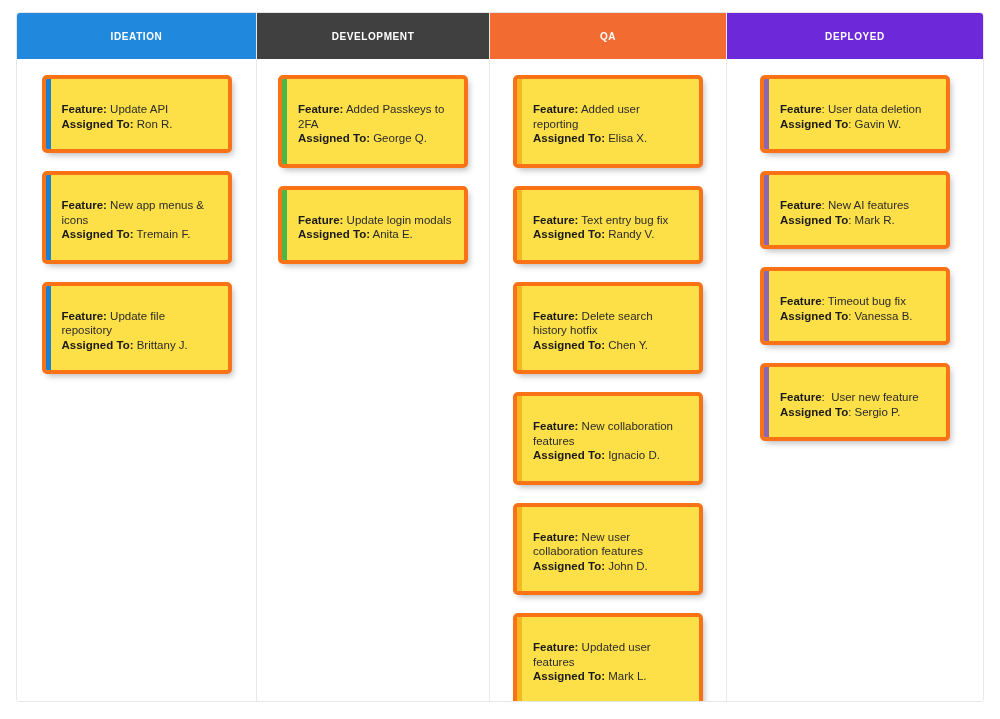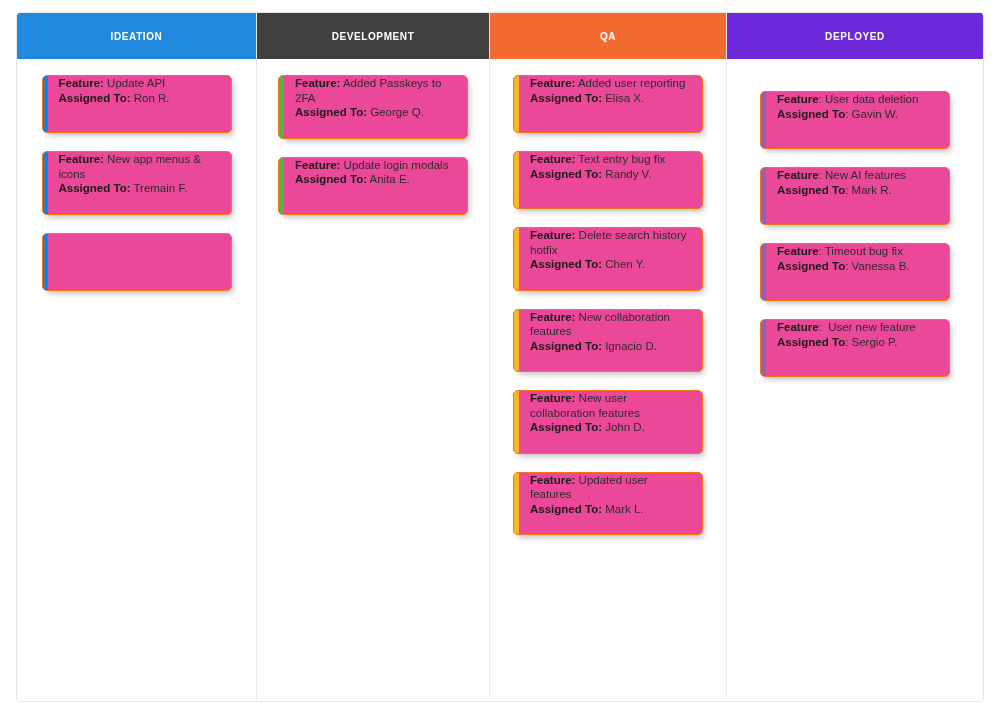--- a/index.html
+++ b/index.html
@@ -63,26 +63,26 @@
     flex: 1 1 auto;
     padding: 16px 10px 10px 10px;
     box-sizing: border-box;
   }
 
   .card {
     position: relative;
     box-sizing: border-box;
     width: 190px;
     margin: 0 auto 18px auto;
-    background: #ec4899;
-    border: 1px solid #f97316;
+    background: #fde047;
+    border: 4px solid #f97316;
     border-radius: 5px;
     box-shadow: 3px 4px 6px -2px rgba(0,0,0,0.28);
     overflow: hidden;
-    padding: 0 12px 18px 16px;
+    padding: 23px 12px 18px 16px;
     min-height: 48px;
   }
   .card:last-child { margin-bottom: 0; }
 
   .card-stripe {
     position: absolute;
     left: 0;
     top: 0;
     bottom: 0;
     width: 5px;
@@ -94,21 +94,21 @@
     color: #2b2b2b;
     word-wrap: break-word;
   }
   .card-text .lbl { font-weight: bold; color: #1a1a1a; }
   .card-line { display: block; white-space: pre-wrap; }
 
   
   .col-ideation    .card { min-height: 58px; }
   .col-development .card { min-height: 58px; }
   .col-qa          .card { min-height: 58px; }
-  .col-deployed    .card { min-height: 58px; margin-top: 16px; }
+  .col-deployed    .card { min-height: 58px; }
 </style>
 </head>
 <body>
 
 <div class="board">
 
 <div class="column col-ideation">
       <div class="column-header" style="background: rgb(33, 137, 221);">
         <span>IDEATION</span>
       </div>
@@ -122,20 +122,24 @@
         </div>
         <div class="card">
           <div class="card-stripe" style="background: rgb(27, 127, 212);"></div>
           <div class="card-text">
             <span class="card-line"><span class="lbl">Feature:</span><span> New app menus &amp; icons</span></span>
             <span class="card-line"><span class="lbl">Assigned To:</span><span> Tremain F.</span></span>
           </div>
         </div>
         <div class="card">
           <div class="card-stripe" style="background: rgb(27, 127, 212);"></div>
+          <div class="card-text">
+            <span class="card-line"><span class="lbl">Feature:</span><span> Update file repository</span></span>
+            <span class="card-line"><span class="lbl">Assigned To:</span><span> Brittany J.</span></span>
+          </div>
         </div>
       </div>
     </div>
     <div class="column col-development">
       <div class="column-header" style="background: #404040;">
         <span>DEVELOPMENT</span>
       </div>
       <div class="column-body">
         <div class="card">
           <div class="card-stripe" style="background: rgb(76, 183, 72);"></div>

